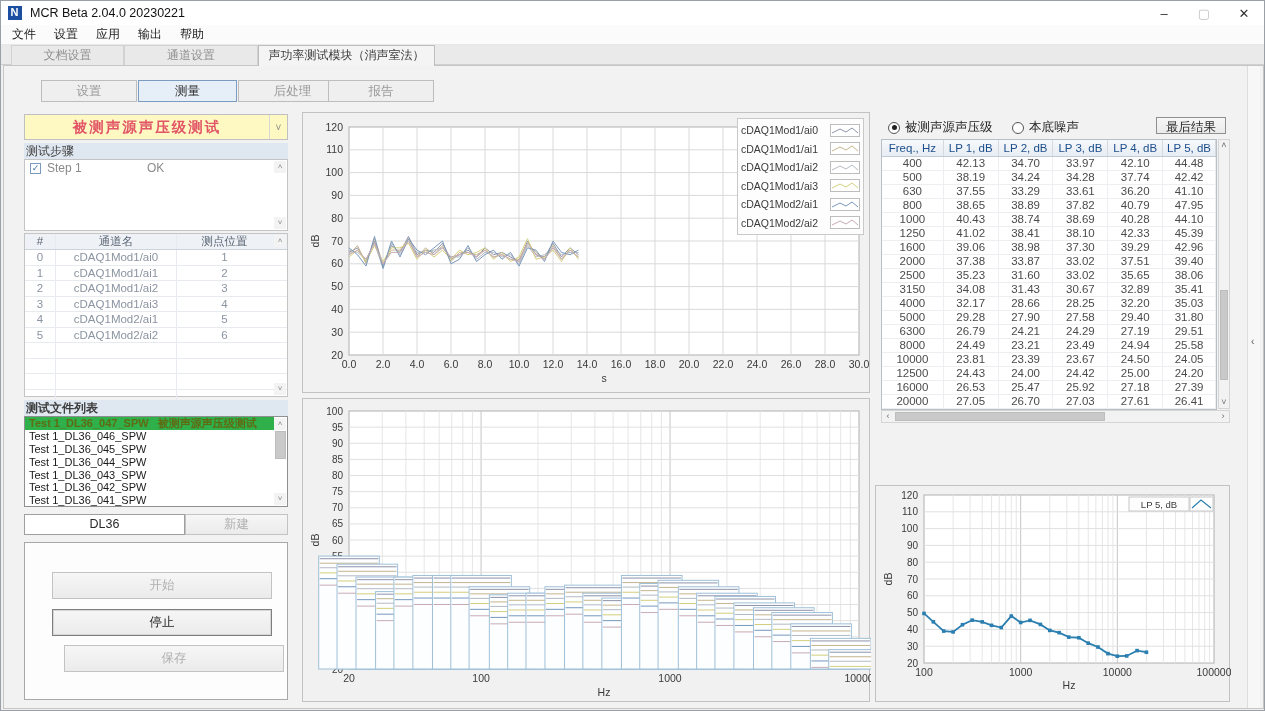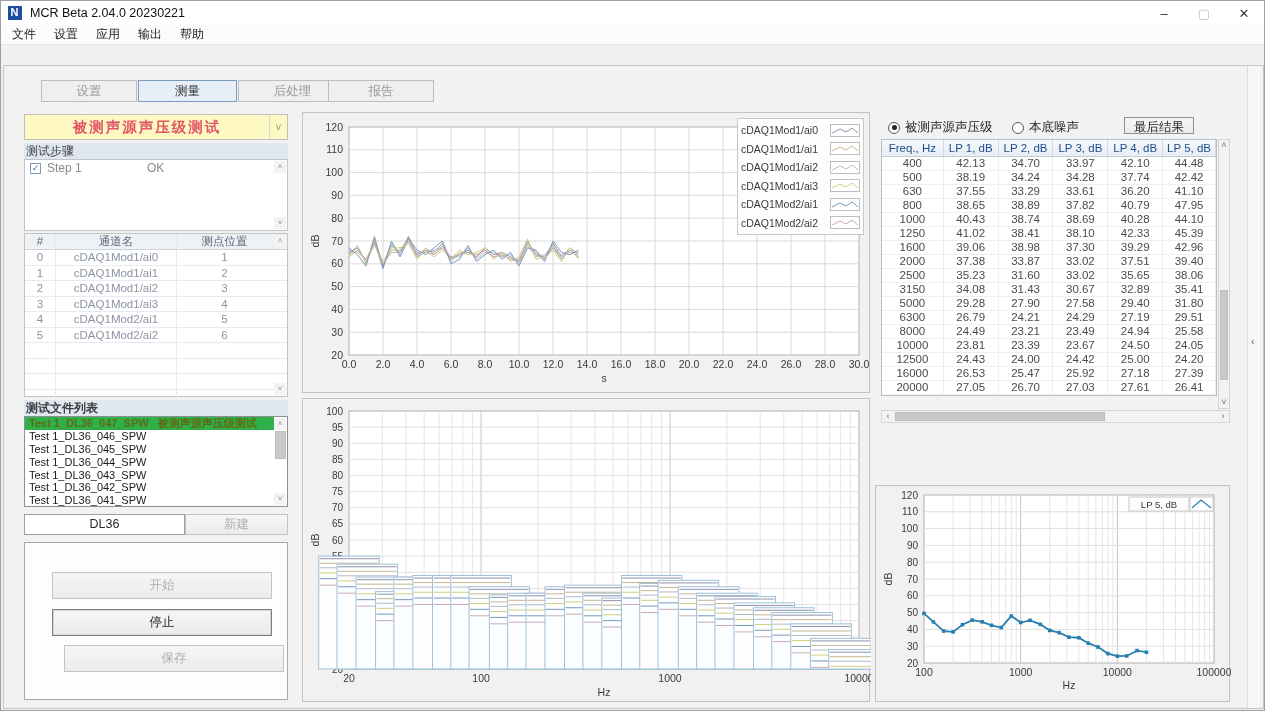--- a/index.html
+++ b/index.html
@@ -88,20 +88,25 @@
   </div>
 
   <div class="menubar">
     <span class="menu-item">文件</span>
     <span class="menu-item">设置</span>
     <span class="menu-item">应用</span>
     <span class="menu-item">输出</span>
     <span class="menu-item">帮助</span>
   </div>
 
+  <div class="tabstrip">
+    <div class="mtab" style="left:10px;width:113px;">文档设置</div>
+    <div class="mtab" style="left:123px;width:134px;">通道设置</div>
+    <div class="mtab active" style="left:257px;width:177px;">声功率测试模块（消声室法）</div>
+  </div>
 
   <div class="content">
 
     <div class="subtab" style="left:37px;width:96px;">设置</div>
     <div class="subtab selected" style="left:134px;width:99px;">测量</div>
     <div class="subtab" style="left:234px;width:109px;">后处理</div>
     <div class="subtab" style="left:324px;width:106px;">报告</div>
 
     <div class="selector">
       <div class="sel-text">被测声源声压级测试</div>
@@ -574,21 +579,21 @@
     </div>
 
     <div class="radio" style="position:absolute;left:884px;top:53px;">
       <span class="rdot on"></span>
       <span>被测声源声压级</span>
     </div>
     <div class="radio" style="position:absolute;left:1008px;top:53px;">
       <span class="rdot"></span>
       <span>本底噪声</span>
     </div>
-    <div class="btn" style="left:1120px;top:51px;width:70px;height:17px;line-height:18px;color:#2a2a2a;border-color:#8f8f8f;">最后结果</div>
+    <div class="btn" style="left:1152px;top:51px;width:70px;height:17px;line-height:18px;color:#2a2a2a;border-color:#8f8f8f;">最后结果</div>
 
     <div class="rtable">
       <div id="rtable-mount">
           <div class="rt-header">
             <div class="rt-h" style="width: 62px;">Freq., Hz</div>
             <div class="rt-h" style="width: 55px;">LP 1, dB</div>
             <div class="rt-h" style="width: 55px;">LP 2, dB</div>
             <div class="rt-h" style="width: 55px;">LP 3, dB</div>
             <div class="rt-h" style="width: 55px;">LP 4, dB</div>
             <div class="rt-h" style="width: 53px;">LP 5, dB</div>
@@ -665,20 +670,28 @@
             <div class="rt-c" style="width: 55px;">35.65</div>
             <div class="rt-c" style="width: 53px;">38.06</div>
           </div>
           <div class="rt-row">
             <div class="rt-c" style="width: 62px;">3150</div>
             <div class="rt-c" style="width: 55px;">34.08</div>
             <div class="rt-c" style="width: 55px;">31.43</div>
             <div class="rt-c" style="width: 55px;">30.67</div>
             <div class="rt-c" style="width: 55px;">32.89</div>
             <div class="rt-c" style="width: 53px;">35.41</div>
+          </div>
+          <div class="rt-row">
+            <div class="rt-c" style="width: 62px;">4000</div>
+            <div class="rt-c" style="width: 55px;">32.17</div>
+            <div class="rt-c" style="width: 55px;">28.66</div>
+            <div class="rt-c" style="width: 55px;">28.25</div>
+            <div class="rt-c" style="width: 55px;">32.20</div>
+            <div class="rt-c" style="width: 53px;">35.03</div>
           </div>
           <div class="rt-row">
             <div class="rt-c" style="width: 62px;">5000</div>
             <div class="rt-c" style="width: 55px;">29.28</div>
             <div class="rt-c" style="width: 55px;">27.90</div>
             <div class="rt-c" style="width: 55px;">27.58</div>
             <div class="rt-c" style="width: 55px;">29.40</div>
             <div class="rt-c" style="width: 53px;">31.80</div>
           </div>
           <div class="rt-row">

